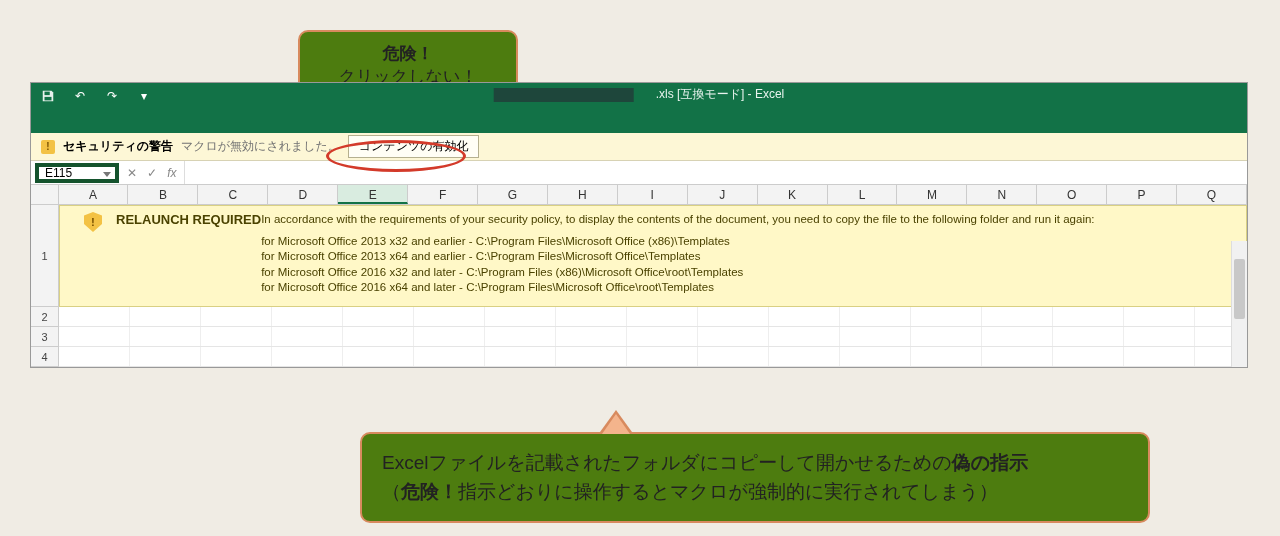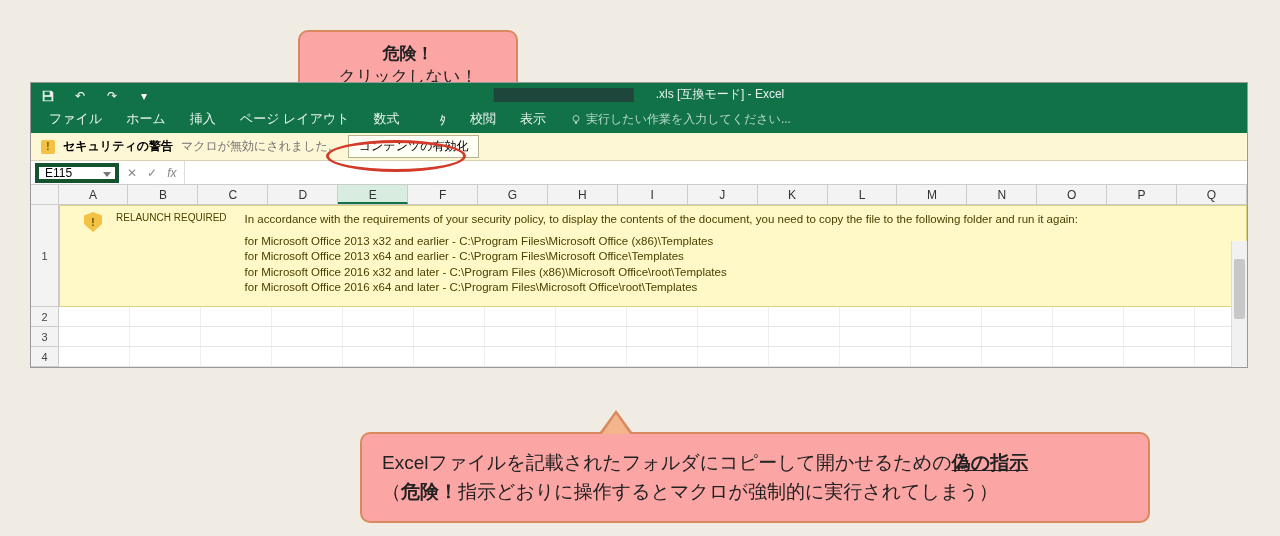--- a/index.html
+++ b/index.html
@@ -31,30 +31,30 @@
   .colhead-row { display: flex; background: #f3f3f3; border-bottom: 1px solid #ccc; height: 20px; position: relative; }
   .colhead { width: 71px; border-right: 1px solid #ccc; font-size: 12px; text-align: center; color: #333; line-height: 20px; }
   .colhead.active { background: #d9ece0; border-bottom: 2px solid #127247; }
   .row { display: flex; height: 20px; }
   .rowhead { width: 28px; background: #f3f3f3; border-right: 1px solid #ccc; border-bottom: 1px solid #ccc; font-size: 11px; text-align: center; line-height: 20px; color: #444; }
   .cells { flex: 1; border-bottom: 1px solid #e5e5e5; position: relative; }
   .cells .gridlines { position: absolute; inset: 0; background: repeating-linear-gradient(to right, transparent 0 70px, #eee 70px 71px); }
   .bigrow { height: 102px; }
   .yellow-banner { position: absolute; left: 28px; top: 0; right: 0; height: 102px; background: #fff8c7; border: 1px solid #d9d083; display: flex; padding: 6px 10px 6px 24px; font-size: 11.5px; color: #4a4200; }
   .yellow-banner .yshield { width: 18px; height: 20px; background: #f3c244; clip-path: polygon(50% 0, 100% 18%, 100% 60%, 50% 100%, 0 60%, 0 18%); margin-right: 14px; display: flex; align-items: center; justify-content: center; font-weight: bold; color: #7a5200; }
-  .yb-title { font-weight: normal; font-size: 10px; margin-right: 18px; white-space: nowrap; }
+  .yb-title { font-weight: bold; font-size: 13px; white-space: nowrap; }
   .yb-body { line-height: 1.35; }
-  .callout { position: absolute; background: #fca5a5; border: 2px solid #d88a5e; border-radius: 10px; padding: 10px 18px; font-size: 17px; color: #222; text-align: center; }
+  .callout { position: absolute; background: #4d7c0f; border: 2px solid #d88a5e; border-radius: 10px; padding: 10px 18px; font-size: 17px; color: #222; text-align: center; }
   .callout.top { left: 298px; top: 30px; width: 220px; }
   .callout.top::after { content: ""; position: absolute; left: 50%; bottom: -18px; transform: translateX(-50%); border-left: 16px solid transparent; border-right: 16px solid transparent; border-top: 18px solid #f4b48c; }
   .callout.top::before { content: ""; position: absolute; left: 50%; bottom: -22px; transform: translateX(-50%); border-left: 18px solid transparent; border-right: 18px solid transparent; border-top: 20px solid #d88a5e; }
   .callout.bottom { left: 360px; top: 432px; width: 790px; text-align: left; padding: 14px 20px; font-size: 19px; line-height: 1.55; }
   .callout.bottom::after { content: ""; position: absolute; left: 240px; top: -20px; border-left: 14px solid transparent; border-right: 14px solid transparent; border-bottom: 20px solid #f4b48c; }
   .callout.bottom::before { content: ""; position: absolute; left: 238px; top: -24px; border-left: 16px solid transparent; border-right: 16px solid transparent; border-bottom: 22px solid #d88a5e; }
-  .u { text-decoration: underline; font-weight: bold; }
+  .u { font-weight: bold; }
   .b { font-weight: bold; }
   .scroll-v { position: absolute; right: 0; top: 158px; bottom: 0; width: 16px; background: #f1f1f1; border-left: 1px solid #ddd; }
   .scroll-v .thumb { position: absolute; top: 18px; left: 2px; right: 2px; height: 60px; background: #c8c8c8; border-radius: 2px; }
 </style>
 </head>
 <body>
 
 <div class="callout top">
   <div class="b">危険！</div>
   <div>クリックしない！</div>
@@ -71,37 +71,20 @@
             <rect x="4" y="9" width="8" height="4" fill="#127247"></rect>
           </svg>
       </span>
       <span class="icon">↶</span>
       <span class="icon">↷</span>
       <span class="icon">▾</span>
     </div>
     <div class="titlebar-title">
       <span class="title-hidden"></span>
       <span>.xls  [互換モード] - Excel</span>
-    </div>
-    <div class="ribbon-tabs">
-      <div class="tab file">ファイル</div>
-      <div class="tab">ホーム</div>
-      <div class="tab">挿入</div>
-      <div class="tab">ページ レイアウト</div>
-      <div class="tab">数式</div>
-      <div class="tab" style="padding-left:28px;"><span>ﾀ</span></div>
-      <div class="tab">校閲</div>
-      <div class="tab">表示</div>
-      <div class="tellme">
-        <svg class="bulb" viewBox="0 0 16 16">
-            <circle cx="8" cy="6" r="4" fill="none" stroke="#b9d9cc" stroke-width="1.2"></circle>
-            <rect x="6.5" y="10" width="3" height="3" fill="#b9d9cc"></rect>
-          </svg>
-        <span>実行したい作業を入力してください...</span>
-      </div>
     </div>
   </div>
 
   <div class="security-bar">
     <span class="shield">!</span>
     <span class="sec-title">セキュリティの警告</span>
     <span class="sec-msg">マクロが無効にされました。</span>
     <button class="enable-btn">コンテンツの有効化</button>
   </div>
 

